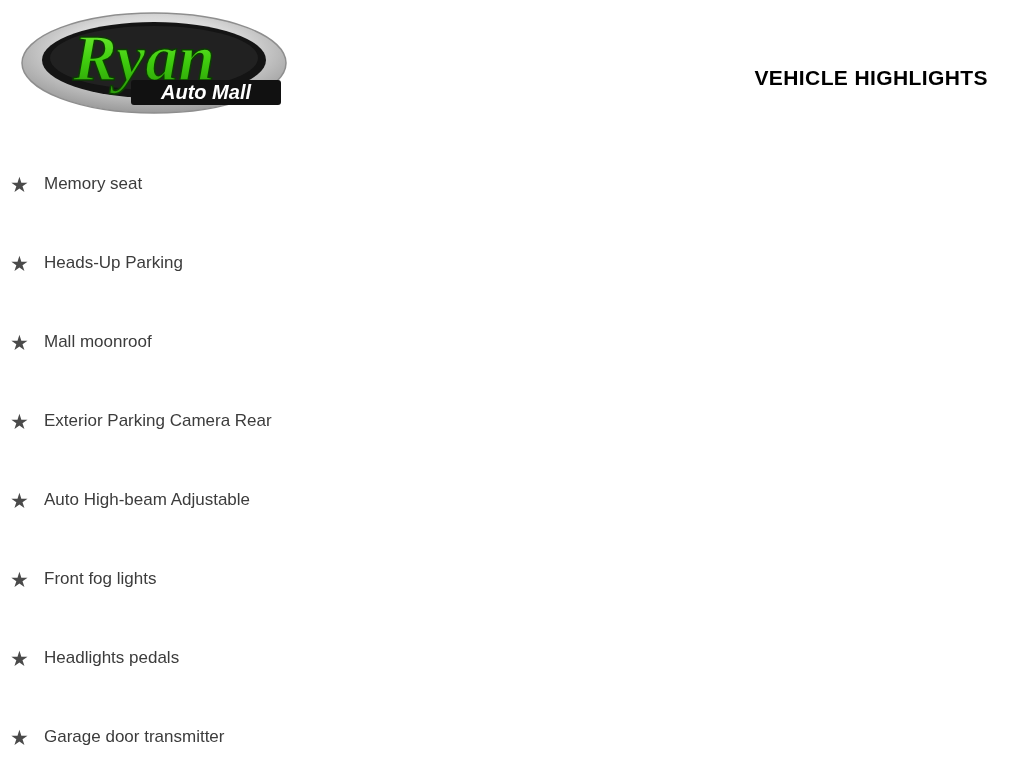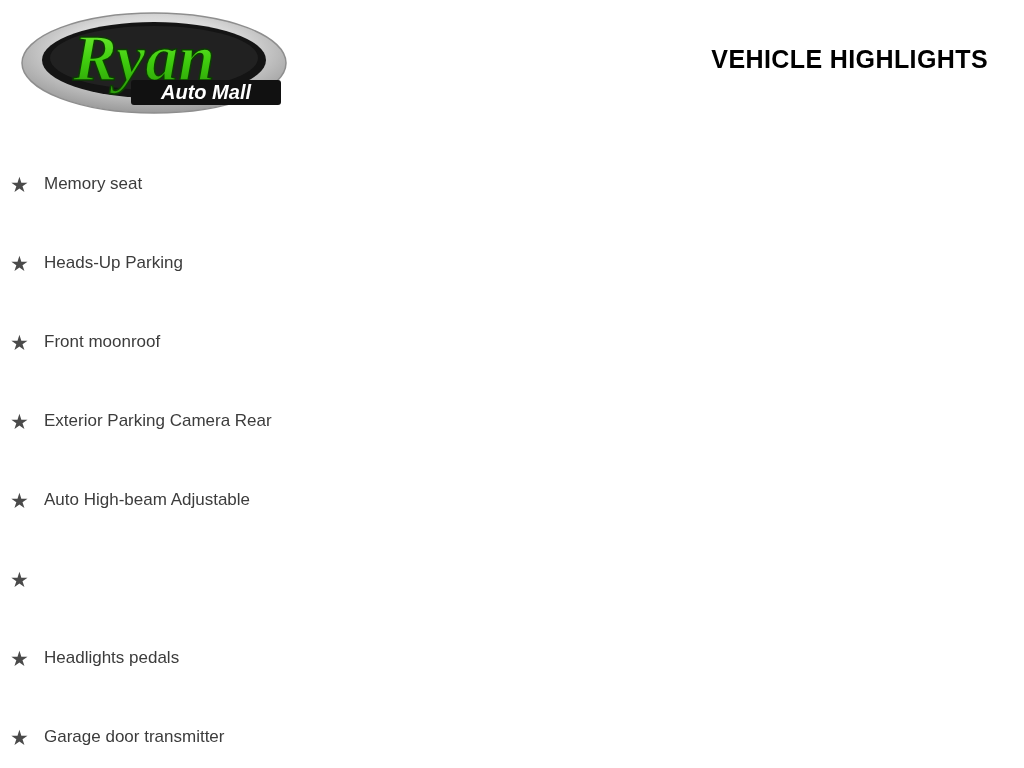--- a/index.html
+++ b/index.html
@@ -31,22 +31,22 @@
     top: 8px;
     width: 272px;
     height: 116px;
     text-decoration: underline;
   }
   .logo svg { display: block; }
 
   .header-title {
     position: absolute;
     right: 36px;
-    top: 45px;
-    font-size: 25px;
+    top: 66px;
+    font-size: 21px;
     font-weight: bold;
     color: #000000;
     letter-spacing: 0.4px;
     white-space: nowrap;
   }
 
   
   .highlights {
     position: absolute;
     left: 0;
@@ -122,35 +122,36 @@
       <span class="hl-label">Memory seat</span>
     </div>
 
     <div class="hl-row">
       <span class="hl-star">★</span>
       <span class="hl-label">Heads-Up Parking</span>
     </div>
 
     <div class="hl-row">
       <span class="hl-star">★</span>
-      <span class="hl-label">Front moonroof</span>
+      <span class="hl-label">Mall moonroof</span>
     </div>
 
     <div class="hl-row">
       <span class="hl-star">★</span>
       <span class="hl-label">Exterior Parking Camera Rear</span>
     </div>
 
     <div class="hl-row">
       <span class="hl-star">★</span>
       <span class="hl-label">Auto High-beam Adjustable</span>
     </div>
 
     <div class="hl-row">
       <span class="hl-star">★</span>
+      <span class="hl-label">Front fog lights</span>
     </div>
 
     <div class="hl-row">
       <span class="hl-star">★</span>
       <span class="hl-label">Headlights pedals</span>
     </div>
 
     <div class="hl-row">
       <span class="hl-star">★</span>
       <span class="hl-label">Garage door transmitter</span>

